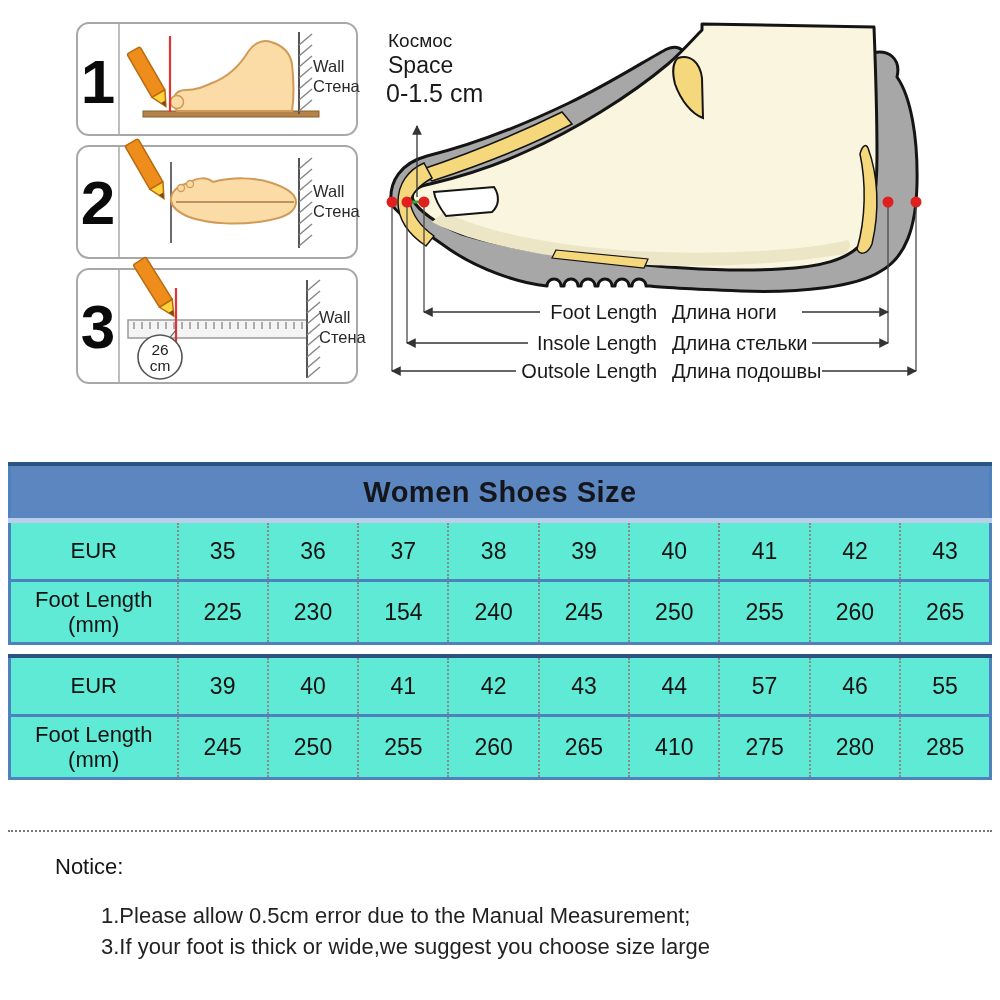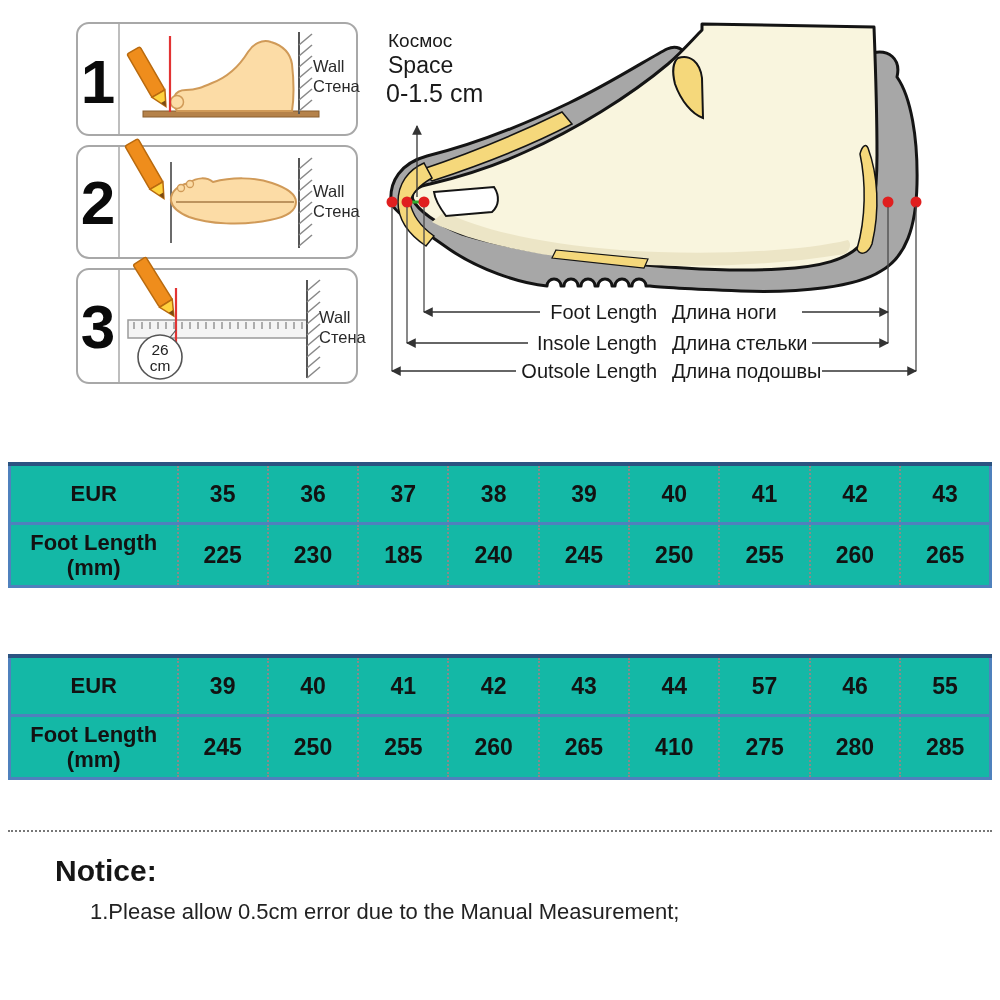--- a/index.html
+++ b/index.html
@@ -13,37 +13,37 @@
     border-collapse:collapse;table-layout:fixed;background:#fff;
     border:3px solid #4f81bd;border-top:4px solid #2b5381;
   }
   .size-table th.title{
     background:#5b86c0;color:#15161c;
     font-size:29px;font-weight:bold;height:50px;
     border-bottom:5px solid #bad0ea;letter-spacing:.5px;
   }
   .size-table td{
     border-left:2px dotted #8a8a8a;text-align:center;
-    font-weight:bold;color:#121212;font-size:23px;background:#14b8a6;
+    font-weight:normal;color:#121212;font-size:23px;background:#5eead4;
   }
   .size-table td:first-child{border-left:none;}
   .size-table tr.eur td{height:54px;}
   .size-table tr.len td{height:58px;border-top:3px solid #4f81bd;}
   .size-table td.label{font-size:22px;line-height:1.15;}
   #women-table{top:462px;}
   #men-table{top:654px;}
   .table-underline{
     position:absolute;left:8px;width:984px;height:0;
     border-top:2px dotted #777;top:830px;
   }
 
   
   .notice{position:absolute;left:55px;top:854px;width:900px;color:#161616;}
-  .notice .title{font-size:30px;font-weight:bold;margin:0 0 8px 0;}
-  .notice .item{margin-left:35px;font-size:22px;line-height:31px;color:#222;}
+  .notice .title{font-size:22px;font-weight:normal;margin:0 0 20px 0;}
+  .notice .item{margin-left:46px;font-size:22px;line-height:31px;color:#222;}
 
   
   #top-diagram{position:absolute;left:0;top:0;}
 </style>
 </head>
 <body>
 
 <svg id="top-diagram" width="1000" height="400" viewBox="0 0 1000 400">
   <defs>
     <marker id="mArrow" viewBox="0 0 10 10" refX="9" refY="5" markerWidth="7.5" markerHeight="7.5" orient="auto-start-reverse">
@@ -224,40 +224,43 @@
     <text x="672" y="378" font-size="20" fill="#1a1a1a">Длина подошвы</text>
   </g>
 </svg>
 
 <table class="size-table" id="women-table">
   <colgroup>
       <col style="width:168px">
       <col span="9">
     </colgroup>
   <tbody>
+      <tr>
+        <th class="title" colspan="10">Women Shoes Size</th>
+      </tr>
   <tr class="eur">
     <td class="label">EUR</td>
     <td>35</td>
     <td>36</td>
     <td>37</td>
     <td>38</td>
     <td>39</td>
     <td>40</td>
     <td>41</td>
     <td>42</td>
     <td>43</td>
   </tr>
   <tr class="len">
     <td class="label">
       <div>Foot Length</div>
       <div>(mm)</div>
     </td>
     <td>225</td>
     <td>230</td>
-    <td>185</td>
+    <td>154</td>
     <td>240</td>
     <td>245</td>
     <td>250</td>
     <td>255</td>
     <td>260</td>
     <td>265</td>
   </tr>
 </tbody>
   </table>
 
@@ -295,13 +298,14 @@
     <td>285</td>
   </tr>
 </tbody>
   </table>
 
 <div class="table-underline"></div>
 
 <div class="notice">
   <div class="title">Notice:</div>
   <div class="item">1.Please allow 0.5cm error due to the Manual Measurement;</div>
+  <div class="item">3.If your foot is thick or wide,we suggest  you  choose size large</div>
 </div>
 
 </body></html>

